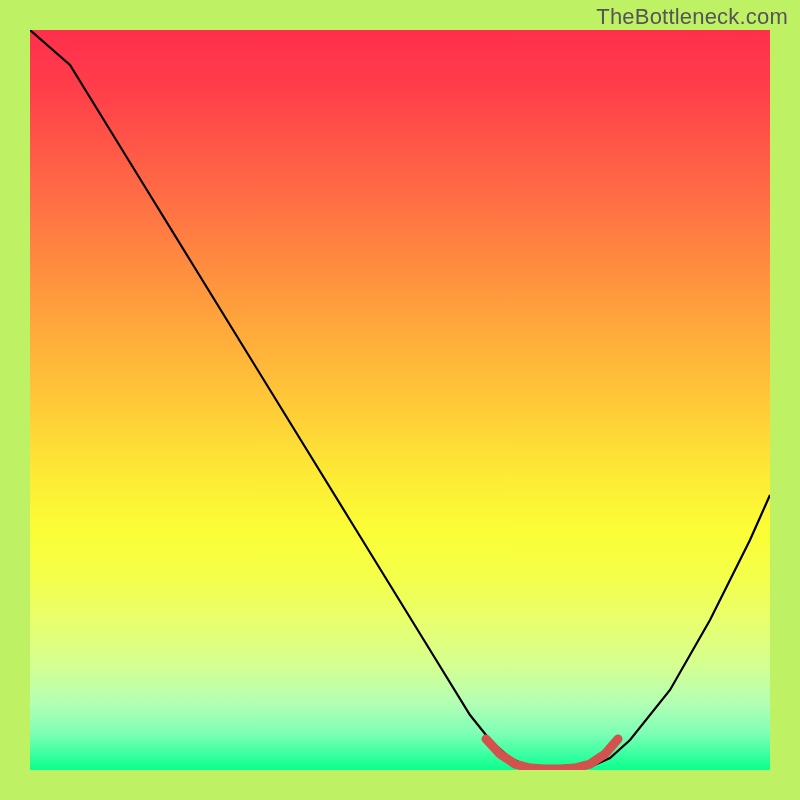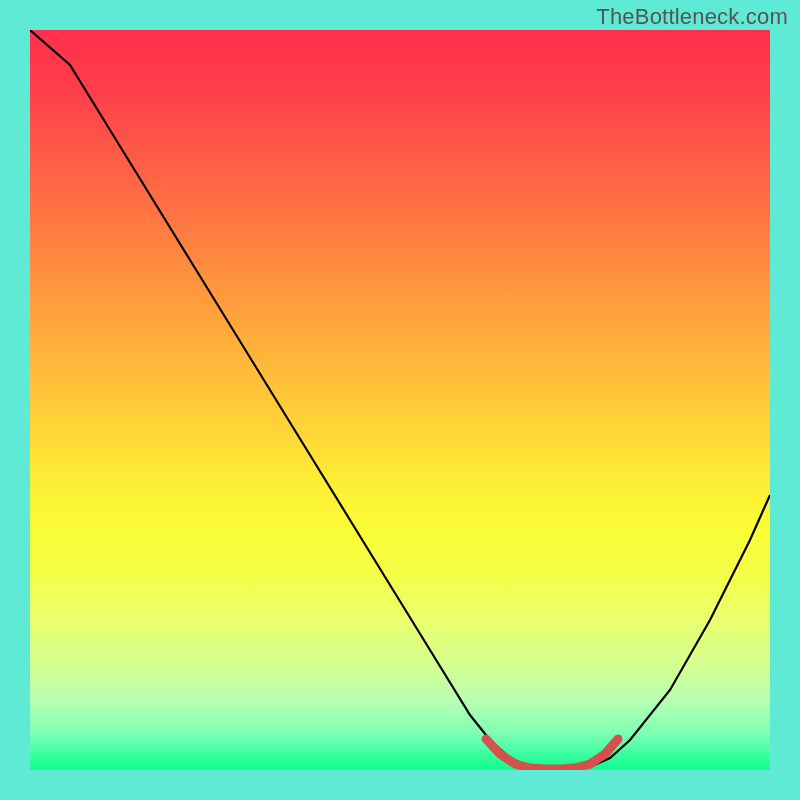--- a/index.html
+++ b/index.html
@@ -7,21 +7,21 @@
     padding: 0;
     width: 800px;
     height: 800px;
     background: #000;
     overflow: hidden;
   }
   .container {
     position: relative;
     width: 800px;
     height: 800px;
-    background: #5eead4;
+    background: #bef264;
   }
   .watermark {
     position: absolute;
     top: 4px;
     right: 12px;
     font-family: Arial, Helvetica, sans-serif;
     font-size: 22px;
     color: #555;
     letter-spacing: 0.2px;
     z-index: 10;

